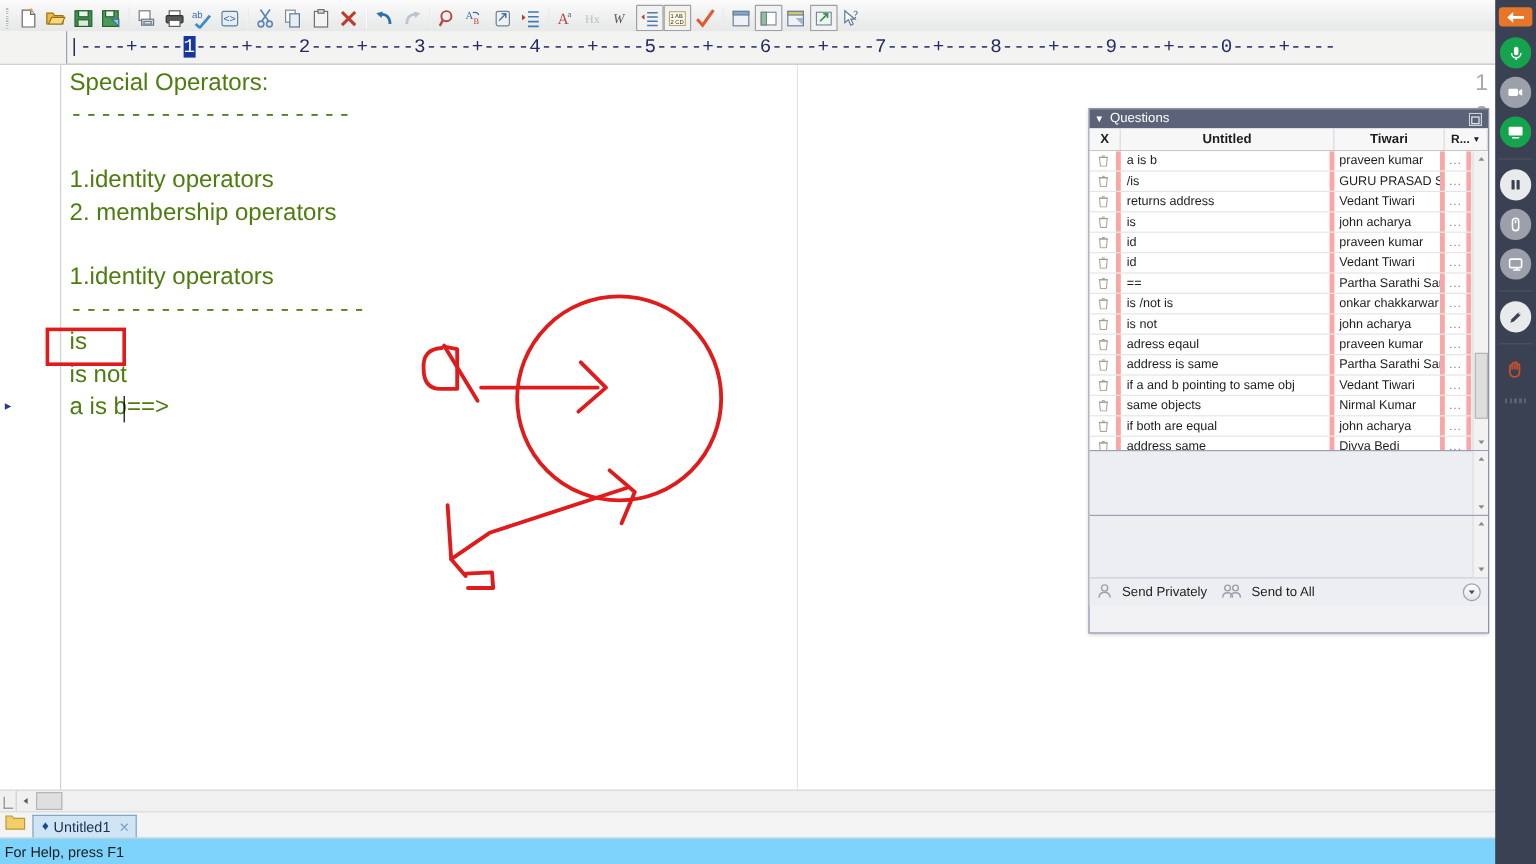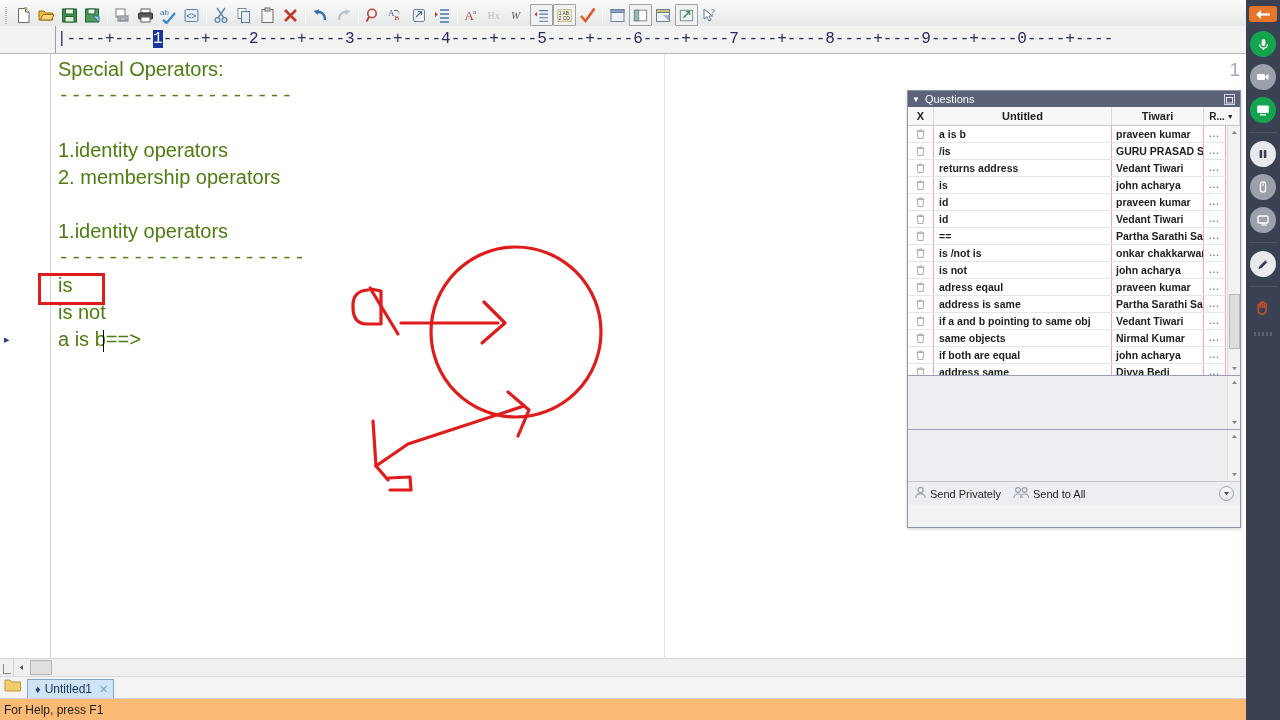--- a/index.html
+++ b/index.html
@@ -85,21 +85,21 @@
     background:#f4f4f4; border-top:1px solid #d9d9d9; display:flex; align-items:flex-end;}
   #tabbar .folder{ width:20px; height:20px; margin:0 3px 1px 4px; position:relative;}
   .tab{ height:19px; display:flex; align-items:center; gap:4px; padding:0 5px 0 7px;
     background:#cfe4f5; border:1px solid #7da8c9; border-bottom:none;
     font-size:12px; color:#16324f; }
   .tab .dot{ color:#1c4a86; font-size:11px; }
   .tab .x{ color:#7aa3c4; font-size:11px; margin-left:3px;}
 
   
   #statusbar{ position:absolute; left:0; top:698px; width:1280px; height:22px;
-    background:#fdba74; border-top:1px solid #cfcfcf; display:flex; align-items:center;
+    background:#7dd3fc; border-top:1px solid #cfcfcf; display:flex; align-items:center;
     font-size:12px; color:#1b1b1b; }
   #statusbar .help{ padding-left:4px; flex:0 0 auto; }
   .sfield{ border-left:1px solid #d4d4d4; height:21px; display:flex; align-items:center;
      justify-content:center; }
 
   
   #qpanel{ position:absolute; left:907px; top:90px; width:334px; height:438px;
     background:#f2f2f4; border:1px solid #8e93a6;
     box-shadow:0 1px 3px rgba(0,0,0,.18); font-size:11px; color:#1d1d1d; }
   #qtitle{ height:16px; background:#5c6378; color:#ffffff; display:flex;
@@ -114,40 +114,40 @@
   .cbox:after{ content:""; position:absolute; left:1px; top:1px; width:6px; height:3px;
     border-left:1.5px solid #2b2b2b; border-bottom:1.5px solid #2b2b2b;
     transform:rotate(-45deg);}
   #qhead{ display:flex; height:19px; background:#f7f7f8; border-bottom:1px solid #c6c7cc;
     font-weight:bold; font-size:11px; align-items:center; }
   #qhead .c{ display:flex; align-items:center; justify-content:center; height:100%;
     border-right:1px solid #d9dade; }
   #qlist{ height:249px; overflow:hidden; position:relative; background:#fff; }
   .qrow{ display:flex; height:17px; align-items:center; border-bottom:1px solid #e4e5e8;
     font-size:10.5px; }
-  .qrow .c{ height:100%; display:flex; align-items:center; border-right:1px solid #fca5a5;
-    overflow:hidden; white-space:nowrap;font-weight:bold; }
+  .qrow .c{ height:100%; display:flex; align-items:center; border-right:4px solid #fca5a5;
+    overflow:hidden; white-space:nowrap; }
   .qrow .cx{ width:26px; justify-content:center; }
   .qrow .cq{ width:178px; padding-left:5px; }
   .qrow .ca{ width:92px; padding-left:4px; }
   .qrow .cr{ width:22px; justify-content:center; color:#777; letter-spacing:1px; font-size:9px;}
   .trash{ width:9px; height:10px; }
   #qscroll{ position:absolute; right:0; top:0; width:13px; height:100%;
     background:#f2f2f2; border-left:1px solid #dcdcdc; }
   .sarrow{ width:13px; height:13px; display:flex; align-items:center; justify-content:center;}
   #qscroll .sthumb{ position:absolute; left:1px; top:168px; width:11px; height:55px;
     background:#dedede; border:1px solid #b6b6b6; }
   .editbox{ height:54px; background:#eceef1; border-top:1px solid #9ba0b4;
     position:relative; }
   .editbox .sb{ position:absolute; right:0; top:0; width:13px; height:100%;
     background:#f2f2f2; border-left:1px solid #dcdcdc; display:flex;
     flex-direction:column; justify-content:space-between;}
   #qfooter{ height:24px; background:#eceef1; border-top:1px solid #c5c7cf;
     display:flex; align-items:center; gap:4px; padding:0 6px; }
-  #qfooter .lnk{ display:flex; align-items:center; gap:3px; font-size:11px; color:#1d1d1d;}
+  #qfooter .lnk{ display:flex; align-items:center; gap:8px; font-size:11px; color:#1d1d1d;}
   #qfooter .spacer{ flex:1; }
   .circbtn{ width:15px; height:15px; border-radius:50%; border:1px solid #9aa0ad;
     background:linear-gradient(#fdfdfd,#e3e5ea); display:flex; align-items:center;
     justify-content:center; font-size:8px; color:#4a4a4a;}
 
   
   #sidebar{ position:absolute; right:0; top:0; width:34px; height:720px;
     background:#3a4152; display:flex; flex-direction:column; align-items:center;
     padding-top:6px; }
   .sbitem{ width:26px; height:26px; margin-bottom:7px; border-radius:50%;

